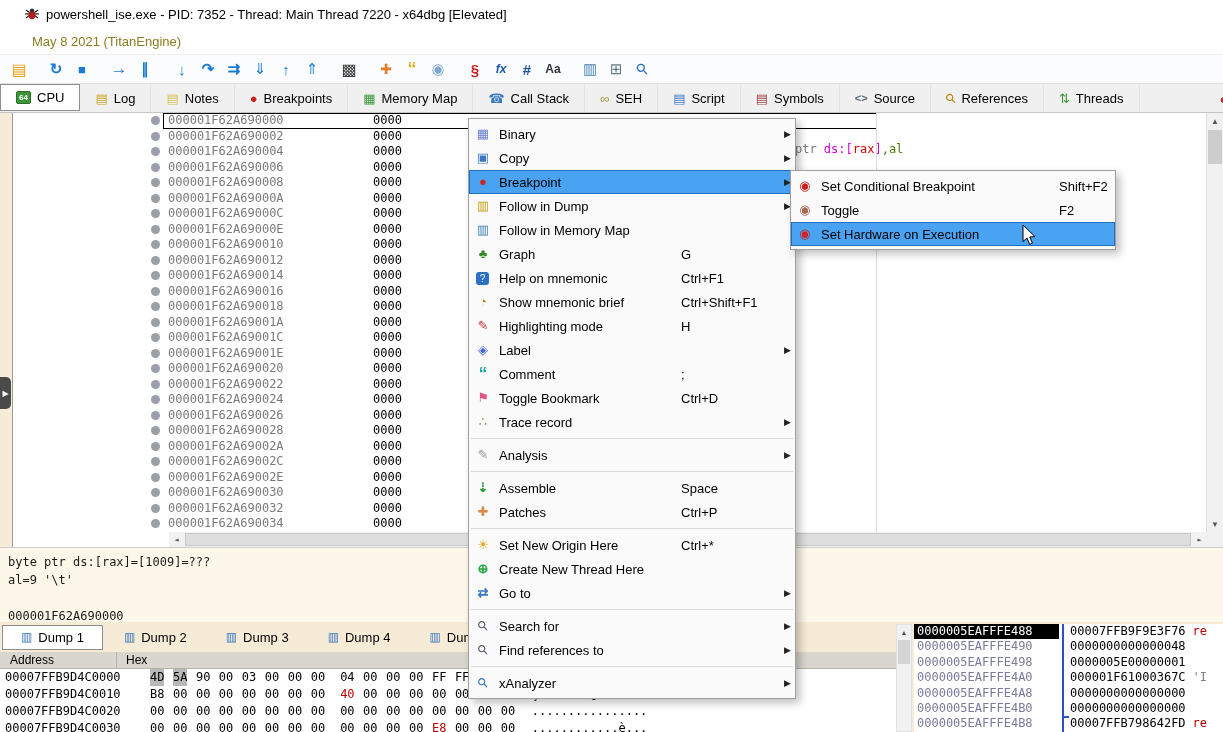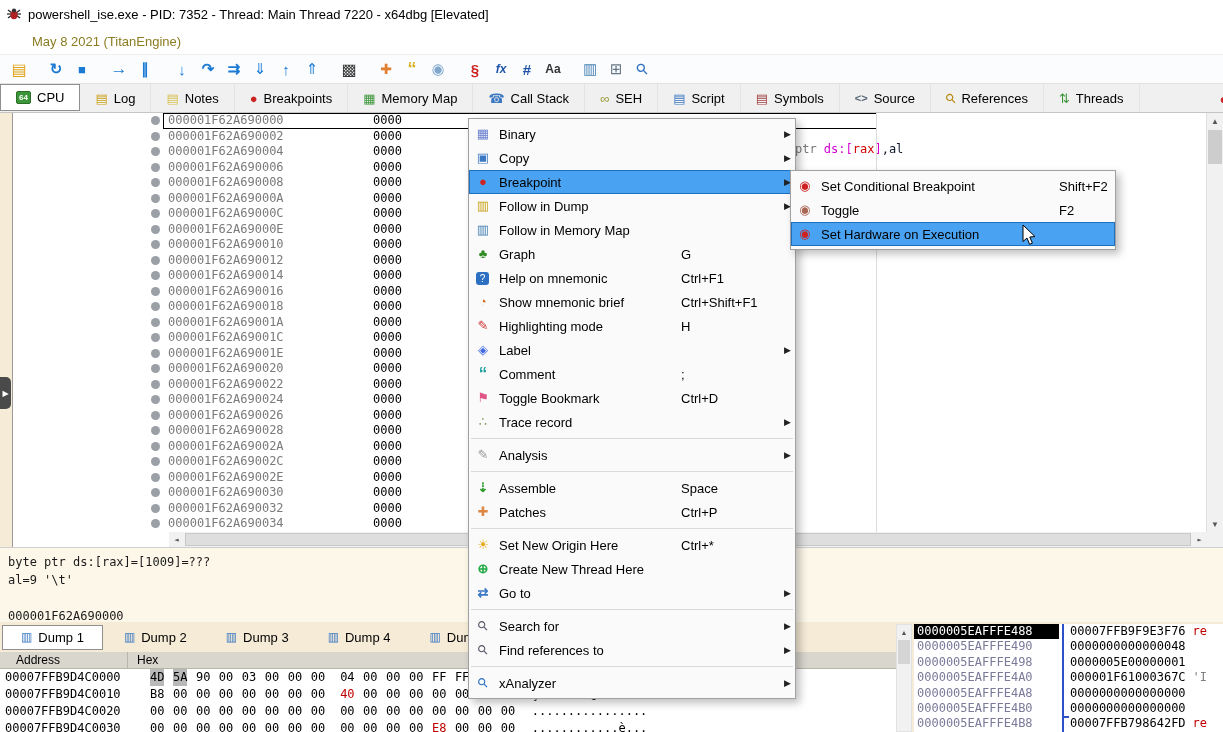--- a/index.html
+++ b/index.html
@@ -1,21 +1,21 @@
 <!DOCTYPE html>
 <html style="--window_bg: #f6ebd7; --menu_highlight: #4aa2f2; --breakpoint_red: #cc2222; --bracket_blue: #2b50c8; --value_red: #c00000; --hex_select_bg: #b9b9b9;"><head>
 <meta charset="utf-8">
 <style>
   * { box-sizing: border-box; margin: 0; padding: 0; }
   html,body { width:1223px; height:732px; }
   body { font-family:"Liberation Sans",sans-serif; font-size:13px; color:#000; }
   .window { position:relative; width:1223px; height:732px; background:var(--window_bg,#f6ebd7); overflow:hidden; }
 
   
-  .titlebar { height:28px; background:#fff; display:flex; align-items:center; padding-left:6px; gap:6px; }
+  .titlebar { height:28px; background:#fff; display:flex; align-items:center; padding-left:24px; gap:6px; }
   .titlebar .title-text { font-size:13px; }
   .menubar { height:26px; background:#fff; display:flex; align-items:center; }
   .menu-items { display:flex; }
   .menu-btn { padding:4px 9px; cursor:default; }
   .version-label { color:#8b7c20; margin-left:32px; }
   .toolbar { height:30px; background:#fbfcfe; border-top:1px solid #eee; border-bottom:1px solid #e2e2e2; display:flex; align-items:center; padding-left:6px; }
   .tool-btn { width:24px; height:24px; display:flex; align-items:center; justify-content:center; font-size:15px; margin:0 1px; }
   .tool-btn.gap { margin-left:12px; }
   .tabbar { height:29px; background:#f0f0f0; border-bottom:1px solid #c5c5c5; display:flex; align-items:center; position:relative; }
   .tab { height:28px; display:flex; align-items:center; gap:6px; padding:0 15px; border-right:1px solid #e3e3e3; white-space:nowrap; }
@@ -47,21 +47,21 @@
   .infopane { position:absolute; left:0; top:547px; width:1223px; height:75px; background:#fdf7ea; border-top:1px solid #cfcfcf; font-family:"DejaVu Sans Mono",monospace; font-size:12px; padding:5px 0 0 8px; color:#1a1a1a; }
   .infopane div { height:18px; line-height:18px; white-space:pre; }
 
   
   .dump-tabs { position:absolute; left:0; top:622px; width:914px; height:30px; display:flex; align-items:center; padding-left:2px; gap:3px; }
   .dtab { display:flex; align-items:center; gap:6px; padding:4px 18px; white-space:nowrap; }
   .dtab.active { background:#fff; border:1px solid #8f8f8f; }
   .dtab-icon { color:#3b78c3; font-size:12px; }
   .dump-table { position:absolute; left:0; top:652px; width:896px; height:80px; background:#fff; overflow:hidden; font-family:"DejaVu Sans Mono",monospace; font-size:12px; }
   .dump-header { height:17px; background:#d9d6ce; border-bottom:1px solid #b8b5ad; display:flex; font-family:"Liberation Sans",sans-serif; font-size:12px; align-items:center; }
-  .dh-addr { width:128px; padding-left:16px; border-right:1px solid #b8b5ad; height:17px; line-height:16px; }
+  .dh-addr { width:117px; padding-left:10px; border-right:1px solid #b8b5ad; height:17px; line-height:16px; }
   .dh-hex { padding-left:9px; }
   .dump-row { height:17px; line-height:17px; display:flex; white-space:nowrap; }
   .daddr { width:141px; padding-left:5px; flex:none; }
   .dhex { padding-left:9px; }
   .dhex span { display:inline-block; margin-right:8.5px; }
   .dhex span.grp { margin-right:15px; }
   .b-hl { background:var(--hex_select_bg,#b9b9b9); }
   .b-red { color:var(--value_red,#c00000); }
   .dascii { margin-left:8px; white-space:pre; }
   .dump-vscroll { position:absolute; left:896px; top:624px; width:16px; height:108px; background:#f1f1f1; border:1px solid #e2e2e2; }
@@ -400,21 +400,21 @@
         </div>
 
         <div class="drow">
 
           <span class="addr">000001F62A690036</span>
           <span class="bytes">0000</span>
         </div>
       </div>
     <div class="instr-frag">
       
-    <span style="color: rgb(122, 122, 122);">add </span><span style="color: rgb(122, 122, 122);">byte ptr </span><span style="color: rgb(208, 0, 208); margin-top: 8px;">ds:[</span><span style="color: rgb(208, 0, 0);">rax</span><span style="color: rgb(208, 0, 208);">]</span><span style="color: #0f172a;">,al</span></div>
+    <span style="color: rgb(122, 122, 122);">add </span><span style="color: rgb(122, 122, 122);">byte ptr </span><span style="color: rgb(208, 0, 208); margin-top: 8px;">ds:[</span><span style="color: rgb(208, 0, 0);">rax</span><span style="color: rgb(208, 0, 208);">]</span><span style="color: #4d7c0f;">,al</span></div>
     <div class="col-sep"></div>
     <div class="hscroll-cpu">
       <span class="sb-btn">◄</span>
       <span class="sb-thumb"></span>
       <span class="sb-btn">►</span>
     </div>
   </div>
   <div class="vscroll-cpu">
     <div class="sb-btn">▲</div>
     <div class="sb-thumb"></div>

